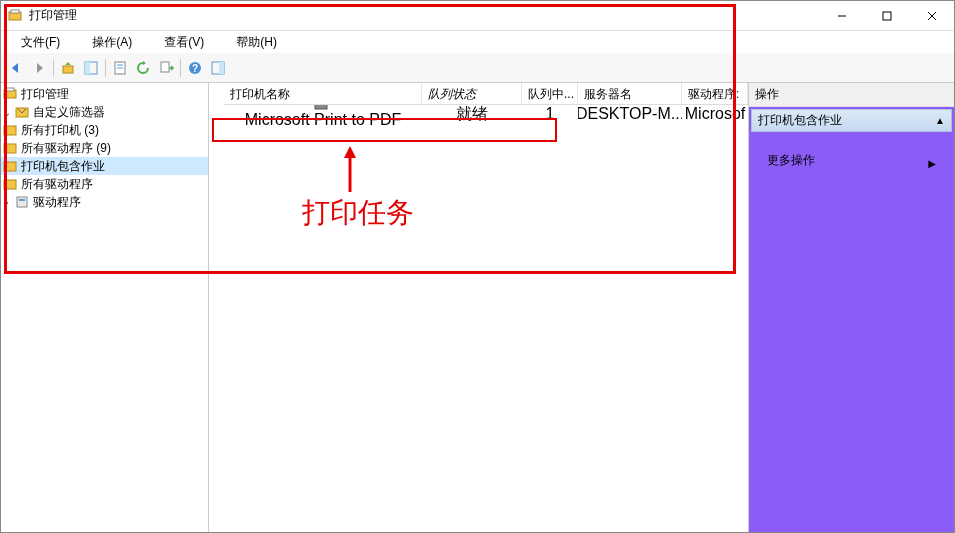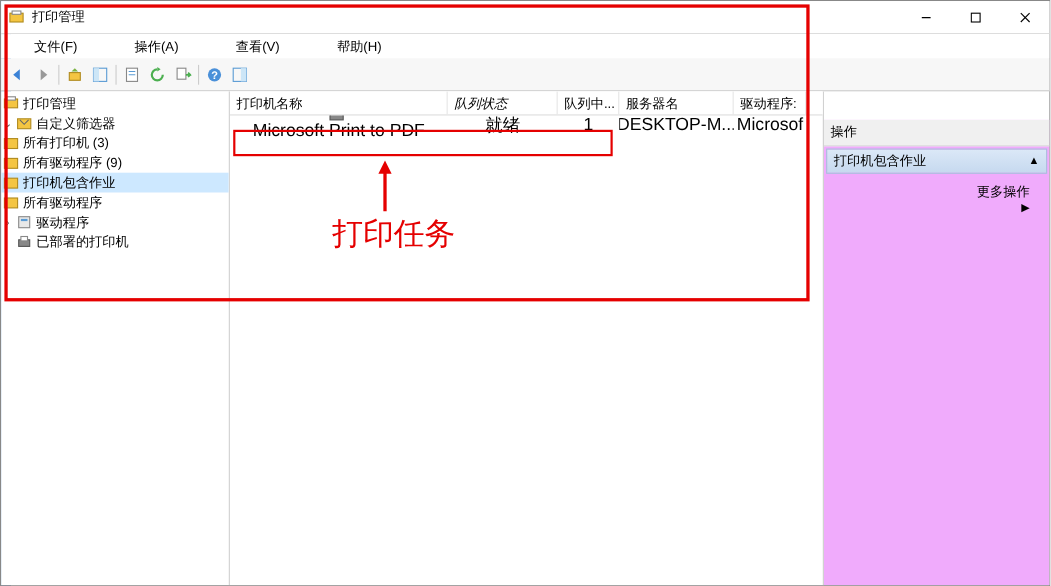--- a/index.html
+++ b/index.html
@@ -7,63 +7,63 @@
 
 .window { width: 955px; height: 533px; display: flex; flex-direction: column; border: 1px solid #888; position: relative; }
 
 .titlebar { height: 30px; background: #fff; display: flex; align-items: center; padding-left: 6px; border-bottom: 1px solid #ddd; }
 .titlebar .icon { width: 16px; height: 16px; margin-right: 6px; }
 .titlebar .title { flex: 1; font-size: 12px; }
 .titlebar .winbtns { display: flex; }
 .titlebar .winbtn { width: 45px; height: 29px; display: flex; align-items: center; justify-content: center; cursor: default; }
 
 .menubar { height: 22px; display: flex; align-items: center; padding: 0 4px; background: #fff; font-size: 12px; }
-.menubar .mitem { padding: 2px 26px; cursor: default; }
+.menubar .mitem { padding: 2px 16px; cursor: default; }
 
 .toolbar { height: 30px; display: flex; align-items: center; padding: 2px 4px; background: #f7f7f7; border-bottom: 1px solid #ccc; gap: 1px; }
 .toolbar .tbtn { width: 22px; height: 22px; display: flex; align-items: center; justify-content: center; border: 1px solid transparent; cursor: default; }
 .toolbar .sep { width: 1px; height: 18px; background: #ccc; margin: 0 2px; }
 
 .container { flex: 1; display: flex; overflow: hidden; }
 
 .sidebar { width: 208px; border-right: 1px solid #ccc; background: #fff; padding-top: 2px; overflow: auto; }
 .tree { font-size: 12px; }
 .tree .node { display: flex; align-items: center; height: 18px; padding: 1px 0; cursor: default; white-space: nowrap; }
 .tree .node.selected { background: #cde8ff; }
 .tree .toggle { width: 12px; text-align: center; font-size: 10px; color: #555; user-select: none; }
 .tree .ticon { width: 16px; height: 16px; margin: 0 3px 0 1px; flex-shrink: 0; }
 .tree .label { }
 .indent0 { padding-left: 2px; }
 .indent1 { padding-left: 16px; }
 .indent2 { padding-left: 34px; }
 
-.main { flex: 1; display: flex; flex-direction: column; border-right: 1px solid #ccc; background: #fff; position: relative; overflow: hidden; }
+.main { flex: 1; display: flex; flex-direction: column; border-right: 1px solid #ccc; background: #fff; position: relative; overflow: hidden; align-items: flex-end; }
 .cols { display: flex; height: 22px; border-bottom: 1px solid #ddd; background: #fff; }
 .col { padding: 3px 6px; border-right: 1px solid #e5e5e5; font-size: 12px; cursor: default; white-space: nowrap; overflow: hidden; }
 .col.name { width: 198px; }
 .col.status { width: 100px; font-style: italic; }
 .col.queue { width: 56px; }
 .col.server { width: 104px; }
 .col.driver { width: 66px; }
 
 .rows { flex: 1; overflow: auto; }
 .row { display: flex; height: 18px; align-items: center; cursor: default; }
 .cell { padding: 1px 6px; font-size: 16px; white-space: nowrap; overflow: hidden; display: flex; align-items: center; flex-direction: column; }
 .cell.name { width: 198px; }
 .cell.status { width: 100px; }
 .cell.queue { width: 56px; }
 .cell.server { width: 104px; }
 .cell.driver { width: 66px; }
 .picon { width: 16px; height: 12px; margin-right: 4px; flex-shrink: 0; }
 
-.actions { width: 205px; background: #f0abfc; display: flex; flex-direction: column; margin-top: 26px; }
+.actions { width: 205px; background: #8b5cf6; display: flex; flex-direction: column; }
 .actions .hdr { background: #f0f0f0; border-bottom: 1px solid #ddd; padding: 3px 6px; font-size: 12px; }
 .actions .sub { background: linear-gradient(#dbe8f7,#c6d9ef); border: 1px solid #a8c0dd; margin: 2px 2px 0 2px; padding: 2px 6px; font-size: 12px; display: flex; align-items: center; }
 .actions .sub .arrow { margin-left: auto; font-size: 10px; }
-.actions .aitem { padding: 8px 18px; font-size: 12px; cursor: default; display: flex; align-items: flex-end; flex-direction: column; }
+.actions .aitem { padding: 20px 18px; font-size: 12px; cursor: default; display: flex; align-items: flex-end; }
 .actions .aitem .arrow { margin-left: auto; font-size: 10px; }
 
 .red-annot { position: absolute; border: 3px solid #e50000; pointer-events: none; left: 4px; top: 4px; width: 732px; height: 270px; }
 .red-annot2 { position: absolute; border: 2px solid #e50000; pointer-events: none; left: 212px; top: 118px; width: 345px; height: 24px; }
 .red-text { position: absolute; left: 302px; top: 194px; color: #e50000; font-size: 28px; font-family: "SimHei","Microsoft YaHei"; pointer-events: none; }
 .red-arrow { position: absolute; left: 340px; top: 142px; pointer-events: none; }
 
 .blue-edge { position: absolute; left: 0; top: 0; width: 10px; height: 100%; background: linear-gradient(#4a8fd8,#3576bb); pointer-events: none; opacity: 0.65; }
 
 svg { display: block; }
@@ -226,30 +226,20 @@
         </div>
         <div class="node indent1">
           <span class="toggle">›</span>
           <span class="ticon">
               <svg width="16" height="16">
                 <rect x="3" y="3" width="10" height="10" fill="#e8e8e8" stroke="#888"></rect>
                 <rect x="5" y="5" width="6" height="2" fill="#5a9bd4"></rect>
               </svg>
             </span>
           <span class="label">驱动程序</span>
-        </div>
-        <div class="node indent1">
-          <span class="toggle"></span>
-          <span class="ticon">
-              <svg width="16" height="16">
-                <rect x="3" y="6" width="10" height="6" fill="#888" stroke="#555"></rect>
-                <rect x="5" y="3" width="6" height="4" fill="#fff" stroke="#888"></rect>
-              </svg>
-            </span>
-          <span class="label">已部署的打印机</span>
         </div>
       </div>
     </div>
 
     <div class="main">
       <div class="cols">
         <div class="col name">打印机名称</div>
         <div class="col status">队列状态</div>
         <div class="col queue">队列中...</div>
         <div class="col server">服务器名</div>

